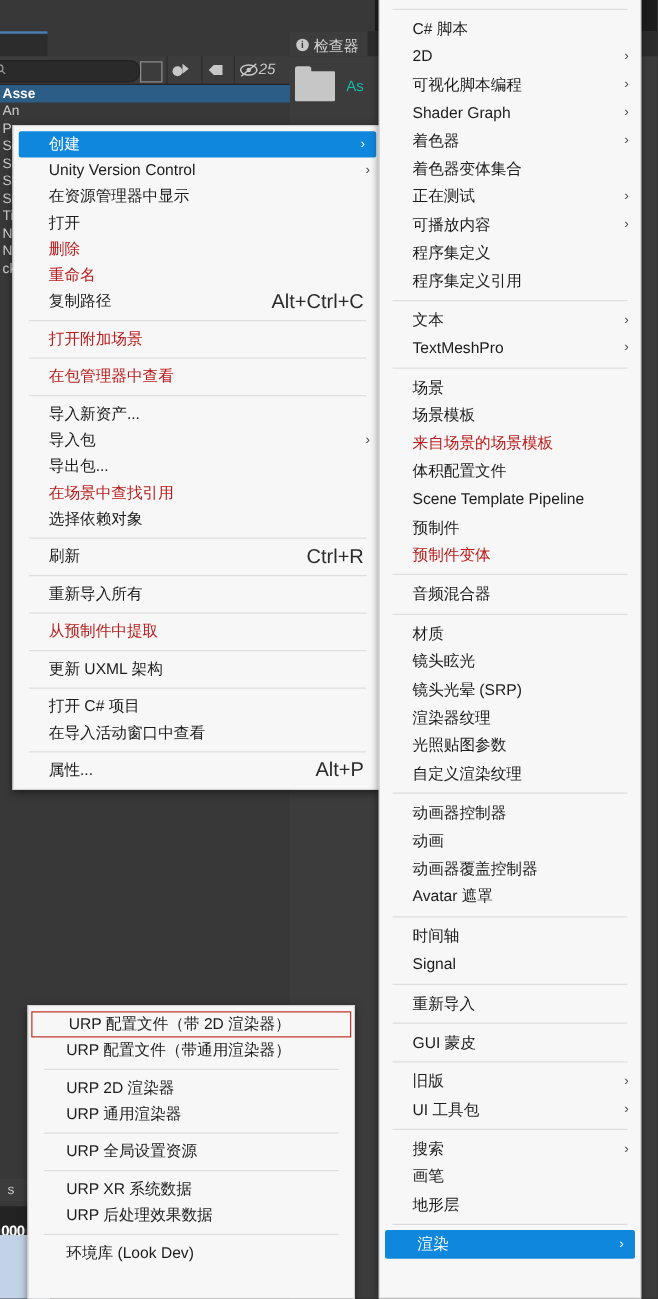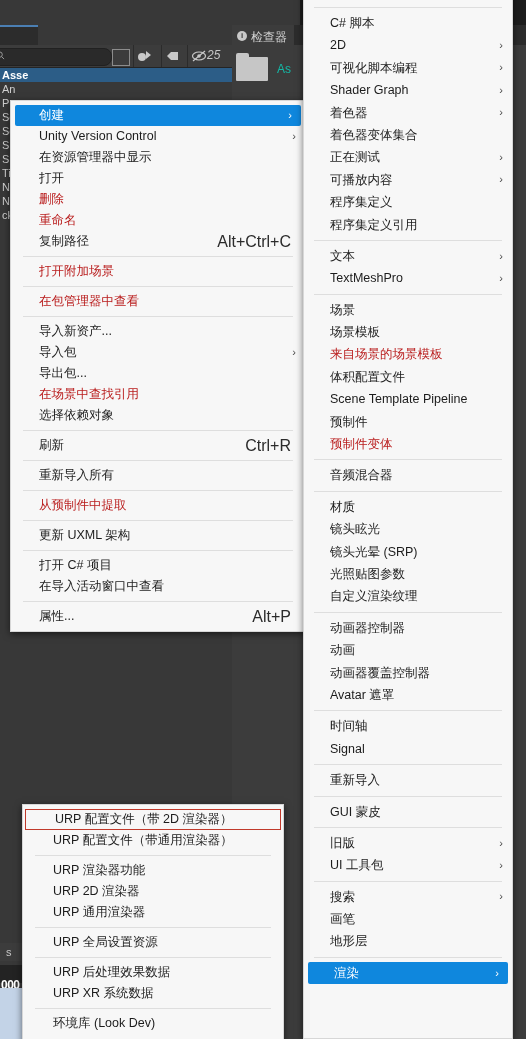--- a/index.html
+++ b/index.html
@@ -314,20 +314,23 @@
     <div class="mi">
       <span>材质</span>
     </div>
     <div class="mi">
       <span>镜头眩光</span>
     </div>
     <div class="mi">
       <span>镜头光晕 (SRP)</span>
     </div>
     <div class="mi">
+      <span>渲染器纹理</span>
+    </div>
+    <div class="mi">
       <span>光照贴图参数</span>
     </div>
     <div class="mi">
       <span>自定义渲染纹理</span>
     </div>
     <div class="msep"></div>
     <div class="mi">
       <span>动画器控制器</span>
     </div>
     <div class="mi">
@@ -382,36 +385,33 @@
   </div>
 <div class="ctxmenu" id="menu-urp">
     <div class="mi boxed">
       <span>URP 配置文件（带 2D 渲染器）</span>
     </div>
     <div class="mi">
       <span>URP 配置文件（带通用渲染器）</span>
     </div>
     <div class="msep"></div>
     <div class="mi">
-      <span>URP 渲染器功能</span>
-    </div>
-    <div class="mi">
       <span>URP 2D 渲染器</span>
     </div>
     <div class="mi">
       <span>URP 通用渲染器</span>
     </div>
     <div class="msep"></div>
     <div class="mi">
       <span>URP 全局设置资源</span>
     </div>
     <div class="msep"></div>
     <div class="mi">
+      <span>URP XR 系统数据</span>
+    </div>
+    <div class="mi">
       <span>URP 后处理效果数据</span>
     </div>
-    <div class="mi">
-      <span>URP XR 系统数据</span>
-    </div>
     <div class="msep"></div>
     <div class="mi">
       <span>环境库 (Look Dev)</span>
     </div>
   </div>
 
 </body></html>

